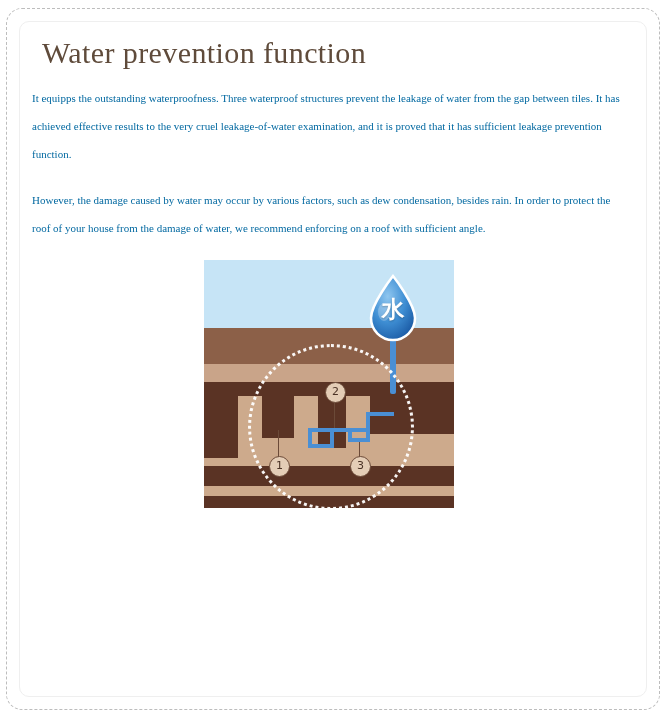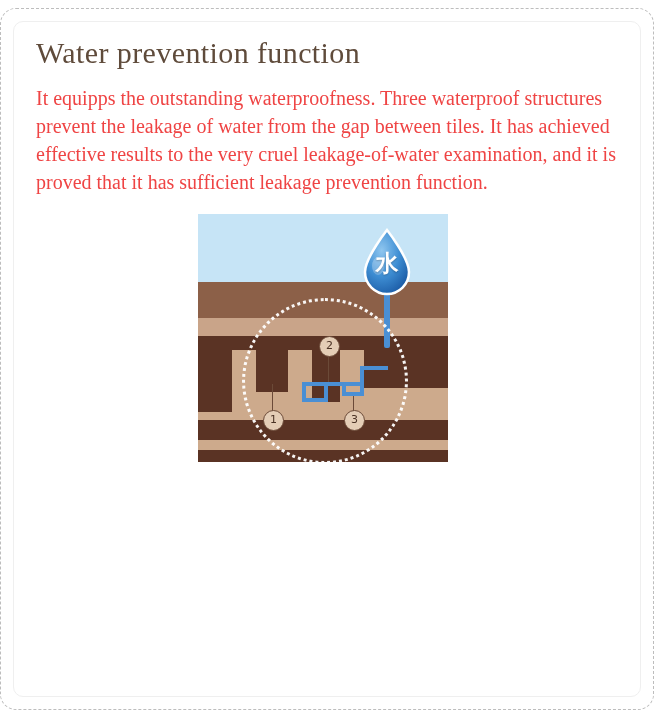--- a/index.html
+++ b/index.html
@@ -8,21 +8,21 @@
   }
   body {
     width: 666px;
     height: 726px;
     background: #ffffff;
     font-family: "Liberation Serif", serif;
     overflow: hidden;
   }
   .page {
     position: absolute;
-    left: 0;
+    left: 6px;
     top: 8px;
     width: 654px;
     height: 702px;
     border: 1px dashed #bdbdbd;
     border-radius: 16px;
     box-sizing: border-box;
     background: #ffffff;
   }
   .inner {
     position: absolute;
@@ -37,24 +37,24 @@
   }
   h1.title {
     margin: 0 0 14px 10px;
     font-family: "Liberation Serif", serif;
     font-size: 30px;
     font-weight: normal;
     color: #5f4b3b;
     letter-spacing: 0.4px;
   }
   p.para {
-    margin: 0 0 18px 10px;
-    font-size: 20px;
+    margin: 0 0 18px 0;
+    font-size: 11px;
     line-height: 28px;
-    color: #ef4444;
+    color: #0369a1;
     max-width: 610px;
   }
   .fig-wrap {
     margin-top: 10px;
     display: flex;
     justify-content: center;
   }
   .figure {
     position: relative;
     width: 250px;
@@ -163,20 +163,21 @@
 </head>
 <body>
 
 <div class="page">
   <div class="inner">
 
     <h1 class="title">Water prevention function</h1>
 
     <p class="para">It equipps the outstanding waterproofness.
 Three waterproof structures prevent the leakage of water from the gap between tiles. It has achieved effective results to the very cruel leakage-of-water examination, and it is proved that it has sufficient leakage prevention function.</p>
+    <p class="para">However, the damage caused by water may occur by various factors, such as dew condensation, besides rain. In order to protect the roof of your house from the damage of water, we recommend enforcing on a roof with sufficient angle.</p>
 
     <div class="fig-wrap">
       <div class="figure">
 
         <div class="sky"></div>
         <div class="band-top"></div>
         <div class="band-top2"></div>
         <div class="body-tan"></div>
 
         <div class="darkshape" style="left:0;top:122px;width:250px;height:14px;"></div>

